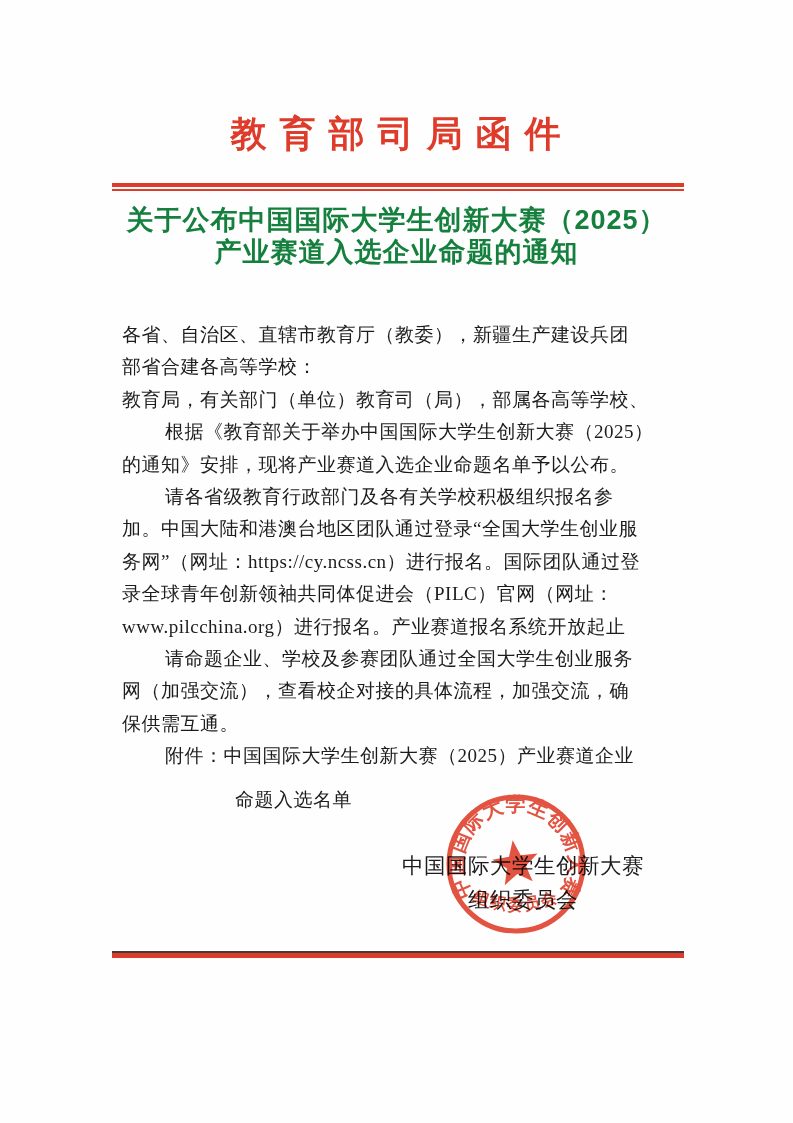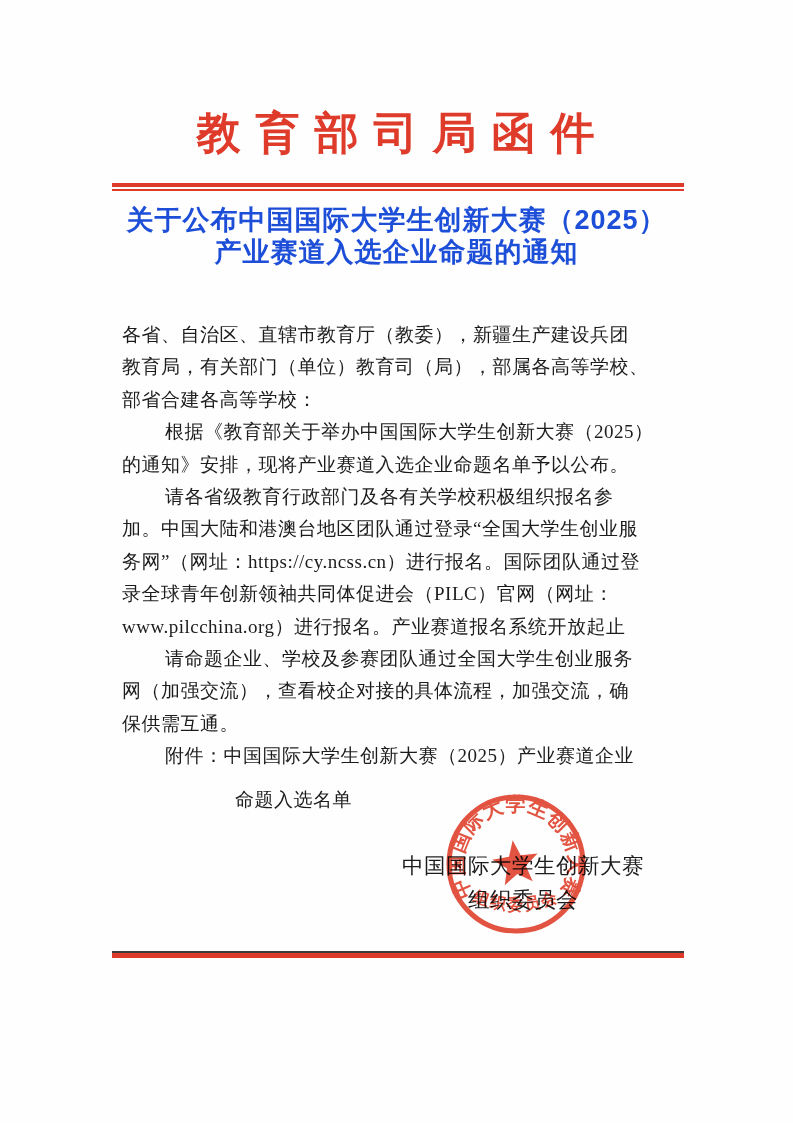--- a/index.html
+++ b/index.html
@@ -3,30 +3,30 @@
 <meta charset="utf-8">
 <style>
   html,body{margin:0;padding:0;background:#ffffff;}
   .page{
     position:relative;width:793px;height:1123px;background:#fefefe;
     font-family:"Liberation Serif","DejaVu Serif",serif;color:var(--body-text,#1c1c1c);
     overflow:hidden;
   }
   .doc-header{
     position:absolute;top:103px;left:0;width:100%;
-    text-align:center;font-size:44px;line-height:62px;font-weight:bold;
+    text-align:center;font-size:36px;line-height:62px;font-weight:bold;
     color:var(--accent-red,#df3b2a);letter-spacing:2px;white-space:nowrap;
   }
   .rule-top{position:absolute;left:112px;top:183px;width:572px;}
   .rule-top .thick{height:4px;background:var(--accent-red,#df3b2a);}
   .rule-top .thin{height:2px;background:var(--accent-red,#df3b2a);margin-top:2px;}
   .doc-title{
     position:absolute;top:204px;left:0;width:100%;text-align:center;
     font-family:"Liberation Sans","DejaVu Sans",sans-serif;font-weight:bold;
-    font-size:27px;line-height:32px;letter-spacing:1px;color:#1d4ed8;
+    font-size:27px;line-height:32px;letter-spacing:1px;color:#15803d;
   }
   .body-text{
     position:absolute;left:122px;top:319px;width:560px;
     font-size:19px;letter-spacing:0.5px;
   }
   .body-text .line{white-space:nowrap;line-height:32.4px;height:32.4px;}
   .line.indent{padding-left:43px;}
   .line.indent2{padding-left:113px;margin-top:12px;}
   .signature{
     position:absolute;left:373px;top:850px;width:300px;text-align:center;
@@ -54,22 +54,22 @@
     <div class="thin"></div>
   </div>
 
   <div class="doc-title">
     <div>关于公布中国国际大学生创新大赛（2025）</div>
     <div>产业赛道入选企业命题的通知</div>
   </div>
 
   <div class="body-text">
     <div class="line">各省、自治区、直辖市教育厅（教委），新疆生产建设兵团</div>
+    <div class="line">部省合建各高等学校：</div>
     <div class="line">教育局，有关部门（单位）教育司（局），部属各高等学校、</div>
-    <div class="line">部省合建各高等学校：</div>
     <div class="line indent">根据《教育部关于举办中国国际大学生创新大赛（2025）</div>
     <div class="line">的通知》安排，现将产业赛道入选企业命题名单予以公布。</div>
     <div class="line indent">请各省级教育行政部门及各有关学校积极组织报名参</div>
     <div class="line">加。中国大陆和港澳台地区团队通过登录“全国大学生创业服</div>
     <div class="line">务网”（网址：https://cy.ncss.cn）进行报名。国际团队通过登</div>
     <div class="line">录全球青年创新领袖共同体促进会（PILC）官网（网址：</div>
     <div class="line">www.pilcchina.org）进行报名。产业赛道报名系统开放起止</div>
     <div class="line indent">请命题企业、学校及参赛团队通过全国大学生创业服务</div>
     <div class="line">网（加强交流），查看校企对接的具体流程，加强交流，确</div>
     <div class="line">保供需互通。</div>

